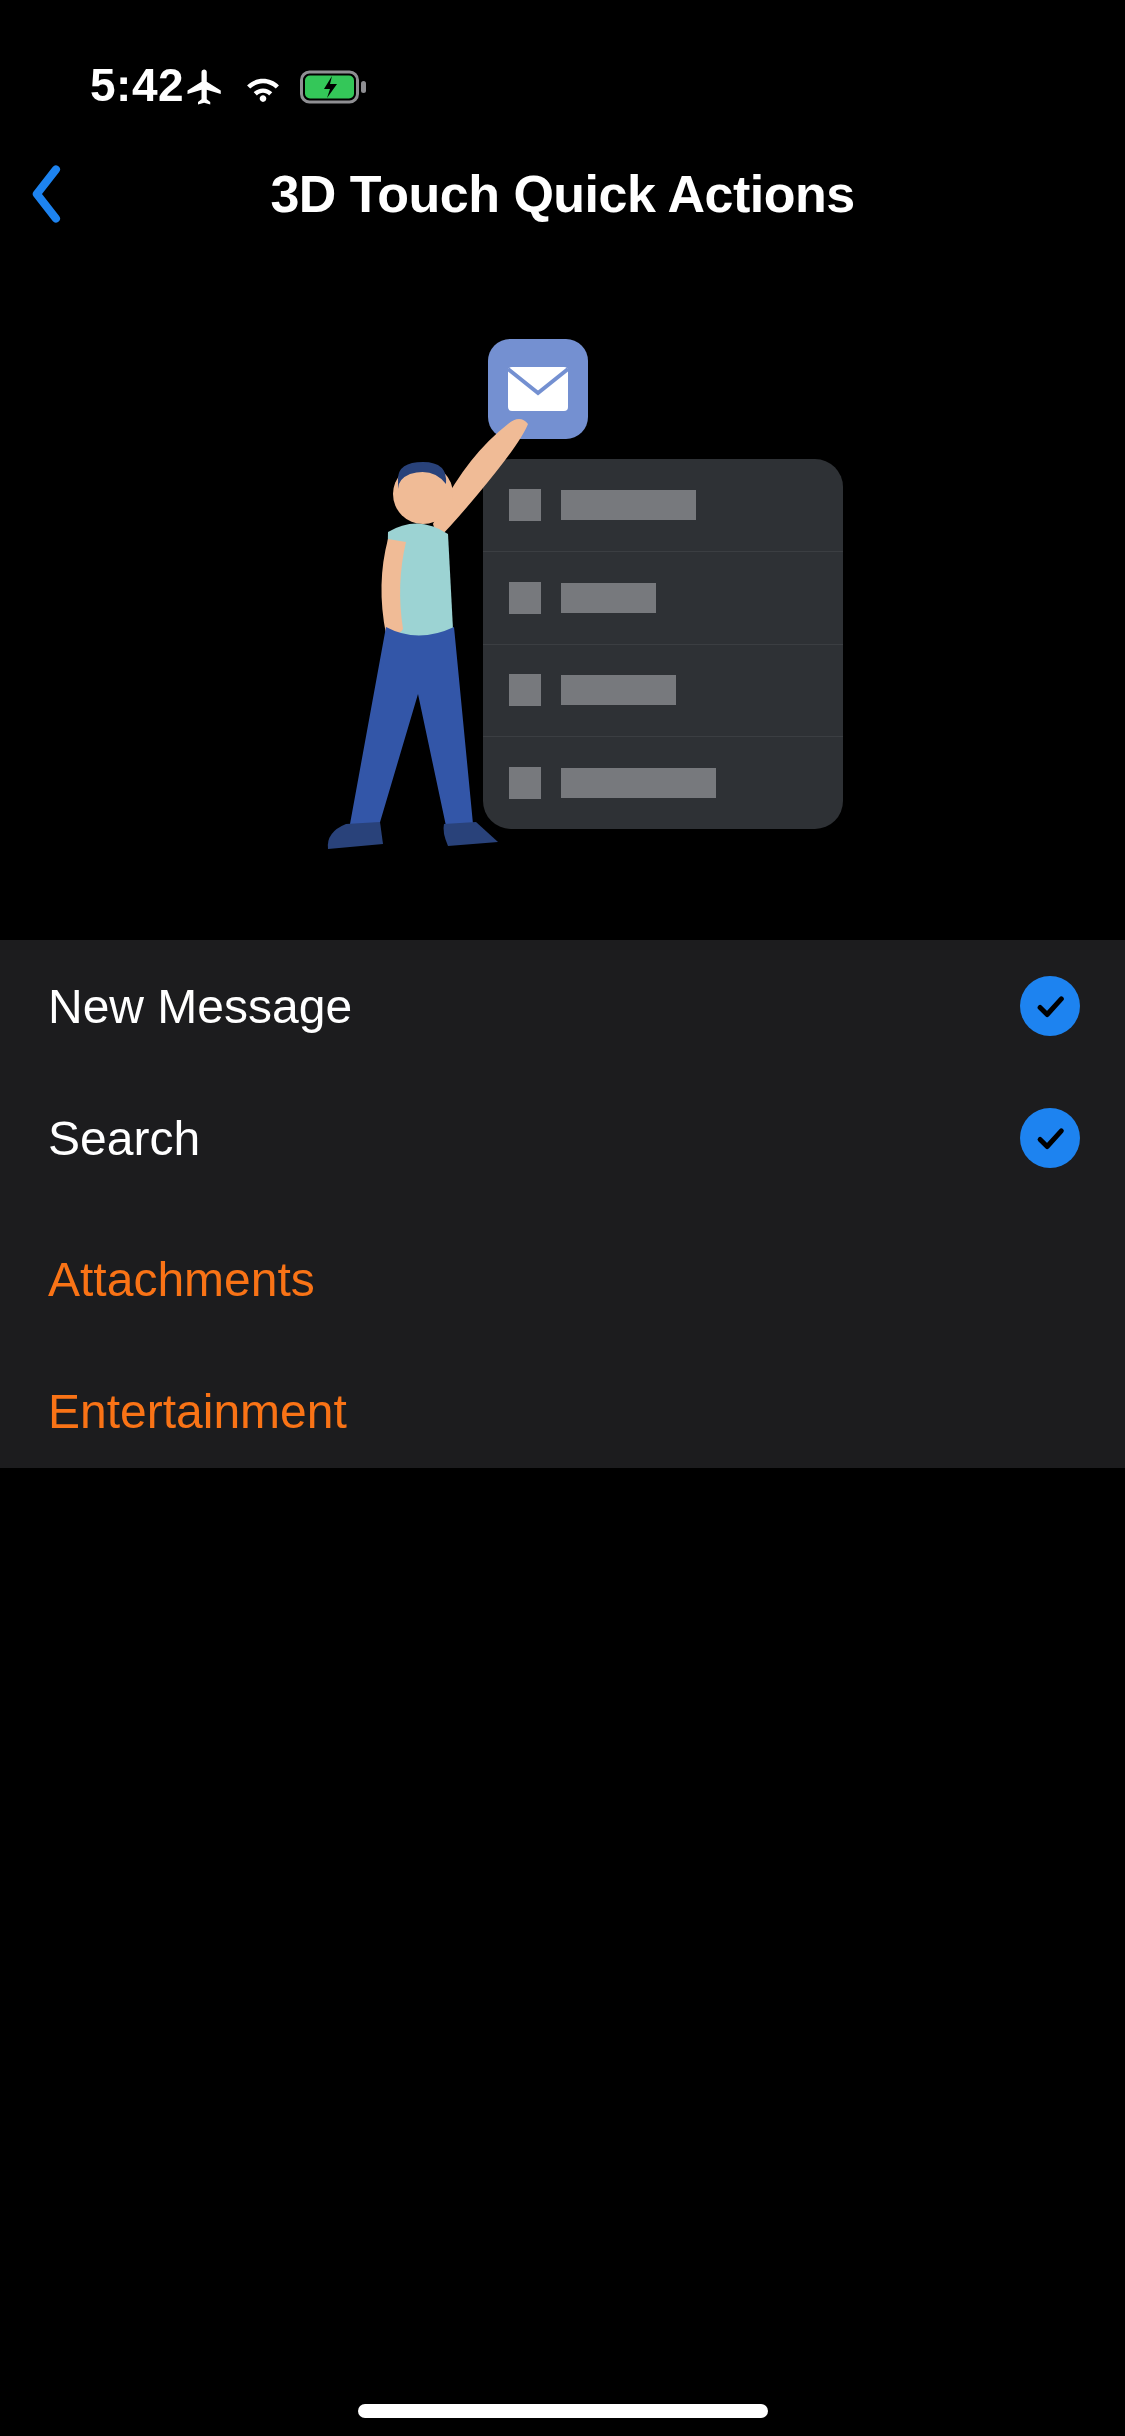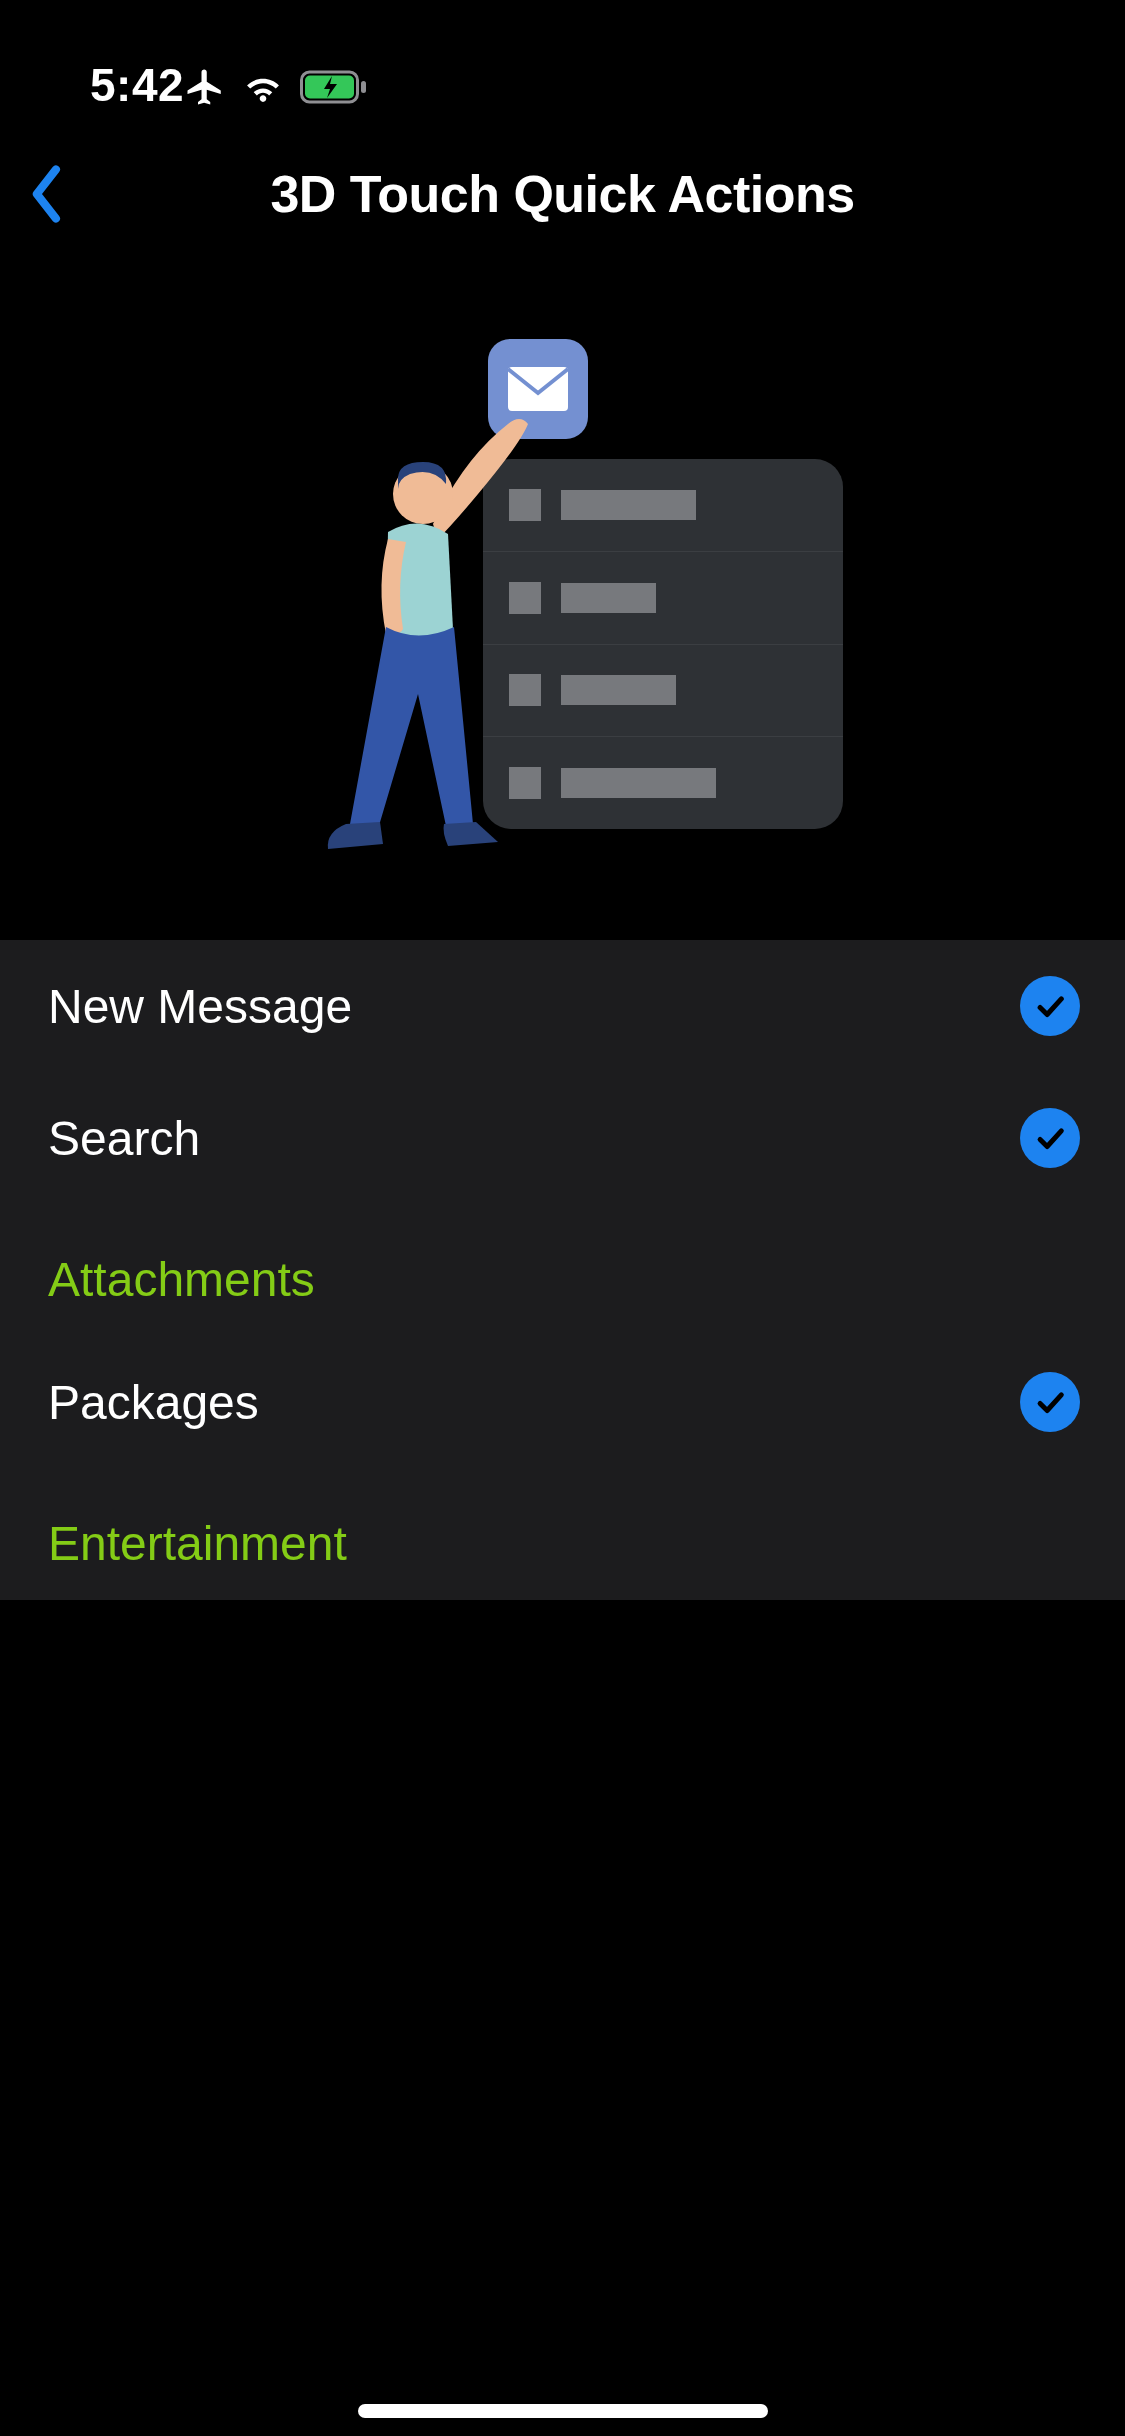--- a/index.html
+++ b/index.html
@@ -138,21 +138,21 @@
     align-items:center;
     justify-content: space-between;
     padding: 0 45px 0 48px;
   }
   .option-label {
     font-size: 48px;
     font-weight: 400;
     letter-spacing: 0;
   }
   .option-label.selected { color: #ffffff; }
-  .option-label.unselected { color: #84cc16; margin-top: 19px; }
+  .option-label.unselected { color: #f97316; margin-top: 19px; }
   .check-circle {
     width: 60px; height: 60px; border-radius: 50%;
     background: #1d83f0;
     display:flex; align-items:center; justify-content:center;
   }
   
   .home-indicator {
     position: absolute;
     bottom: 18px;
     left: 50%;
@@ -270,28 +270,20 @@
             <path d="M5 13 L10 18 L20 7" stroke="#000" stroke-width="3.5" fill="none" stroke-linecap="round" stroke-linejoin="round"></path>
           </svg>
       </span>
     </div>
 
     <div class="option-row">
       <span class="option-label unselected">Attachments</span>
     </div>
 
 
-    <div class="option-row">
-      <span class="option-label selected">Packages</span>
-      <span class="check-circle">
-        <svg width="34" height="34" viewBox="0 0 24 24">
-            <path d="M5 13 L10 18 L20 7" stroke="#000" stroke-width="3.5" fill="none" stroke-linecap="round" stroke-linejoin="round"></path>
-          </svg>
-      </span>
-    </div>
 
 
     <div class="option-row">
       <span class="option-label unselected">Entertainment</span>
     </div>
 
   </div>
 
   <div class="home-indicator"></div>
 

